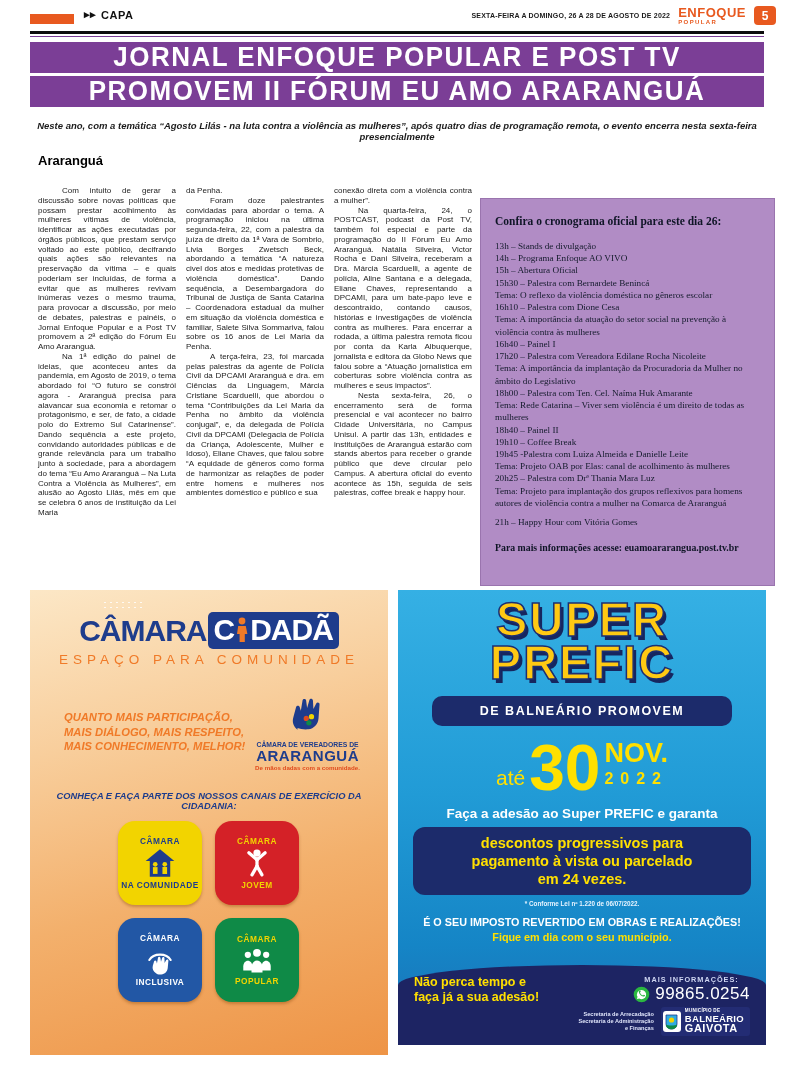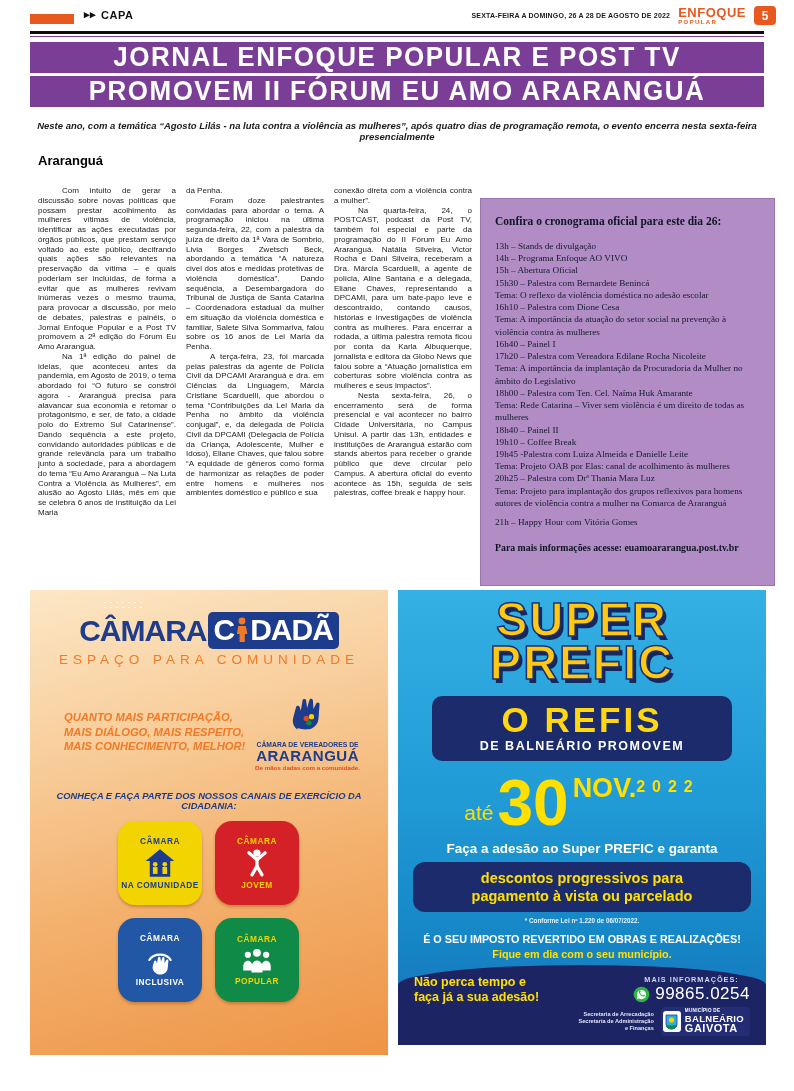--- a/index.html
+++ b/index.html
@@ -75,21 +75,21 @@
           background:linear-gradient(180deg,#35B0E4 0%,#219BD6 45%,#1585C6 78%,#1B6FB5 100%);text-align:center;}
   .pre-title{margin-top:8px;line-height:.92;}
   .pre-title div{font-size:47px;font-weight:bold;letter-spacing:2px;color:#FFC913;
       -webkit-text-stroke:1.5px #1C2F73;text-shadow:3px 4px 0 #16265F;transform:scaleY(1.02);}
   .refis-box{width:292px;margin:12px auto 0 auto;background:#1C2B6B;border-radius:10px;padding:6px 4px 8px 4px;}
   .refis-box .r1{color:#FFD813;font-size:35px;font-weight:bold;letter-spacing:3px;line-height:1;}
   .refis-box .r2{color:#fff;font-size:12.5px;font-weight:bold;letter-spacing:1.5px;margin-top:2px;}
   .pre-date{margin-top:14px;display:flex;align-items:flex-start;justify-content:center;color:#FFE000;}
   .pre-date .ate{font-size:21px;font-weight:normal;margin-top:26px;margin-right:4px;}
   .pre-date .d30{font-size:64px;font-weight:bold;line-height:.9;}
-  .pre-date .ny{display:flex;flex-direction:row;align-items:flex-start;margin-left:4px;}
+  .pre-date .ny{display:flex;flex-direction:column;align-items:flex-start;margin-left:4px;}
   .pre-date .nov{font-size:27px;font-weight:bold;line-height:1;}
   .pre-date .yr{font-size:16px;font-weight:bold;letter-spacing:7px;margin-top:3px;}
   .pre-cta{margin-top:8px;color:#fff;font-size:13.5px;font-weight:bold;}
   .pre-benefit{width:330px;margin:6px auto 0 auto;background:#1C2B6B;border-radius:12px;padding:7px 4px;}
   .pre-benefit div{color:#FFE000;font-size:14.5px;font-weight:bold;line-height:1.25;}
   .pre-note{margin-top:5px;color:#e8f4ff;font-size:6.3px;font-weight:bold;}
   .pre-tax{margin-top:9px;color:#fff;font-size:10.8px;font-weight:bold;}
   .pre-city{margin-top:3px;color:#FFE000;font-size:10.8px;font-weight:bold;}
   .pre-navy{position:absolute;left:0;bottom:0;width:100%;height:80px;background:#1D2463;
             border-radius:55% 55% 0 0 / 22px 22px 0 0;box-sizing:border-box;padding:10px 16px 6px 16px;}
@@ -154,21 +154,21 @@
       </div>
   </div>
 
   <div class="sched">
     <h2>Confira o cronograma oficial para este dia 26:</h2>
     <div class="items">
         <div>13h – Stands de divulgação</div>
         <div>14h – Programa Enfoque AO VIVO</div>
         <div>15h – Abertura Oficial</div>
         <div>15h30 – Palestra com Bernardete Benincá</div>
-        <div>Tema: O reflexo da violência doméstica no adesão escolar</div>
+        <div>Tema: O reflexo da violência doméstica no gêneros escolar</div>
         <div>16h10 – Palestra com Dione Cesa</div>
         <div>Tema: A importância da atuação do setor social na prevenção à violência contra às mulheres</div>
         <div>16h40 – Painel I</div>
         <div>17h20 – Palestra com  Vereadora Edilane Rocha Nicoleite</div>
         <div>Tema: A importância da implantação da Procuradoria da Mulher no âmbito do Legislativo</div>
         <div>18h00 – Palestra com Ten. Cel. Naíma Huk Amarante</div>
         <div>Tema: Rede Catarina – Viver sem violência é um direito de todas as mulheres</div>
         <div>18h40 – Painel II</div>
         <div>19h10 – Coffee Break</div>
         <div>19h45 -Palestra com  Luiza Almeida e Danielle Leite</div>
@@ -266,35 +266,35 @@
 
 
   </div>
 
   <div class="ad-pre">
     <div class="pre-title">
       <div>SUPER</div>
       <div>PREFIC</div>
     </div>
     <div class="refis-box">
-      <div class="r1">O REFIS</div>
       <div class="r2">DE BALNEÁRIO PROMOVEM</div>
     </div>
     <div class="pre-date">
       <span class="ate">até</span>
       <span class="d30">30</span>
       <span class="ny">
         <span class="nov">NOV.</span>
         <span class="yr">2022</span>
       </span>
     </div>
     <div class="pre-cta">Faça a adesão ao Super PREFIC e garanta</div>
     <div class="pre-benefit">
         <div>descontos progressivos para</div>
         <div>pagamento à vista ou parcelado</div>
+        <div>em 24 vezes.</div>
       </div>
     <div class="pre-note">* Conforme Lei nº 1.220 de 06/07/2022.</div>
     <div class="pre-tax">É O SEU IMPOSTO REVERTIDO EM OBRAS E REALIZAÇÕES!</div>
     <div class="pre-city">Fique em dia com o seu município.</div>
 
     <div class="pre-navy">
       <div class="pre-row1">
         <div class="pre-urg">
             <div>Não perca tempo e</div>
             <div>faça já a sua adesão!</div>

